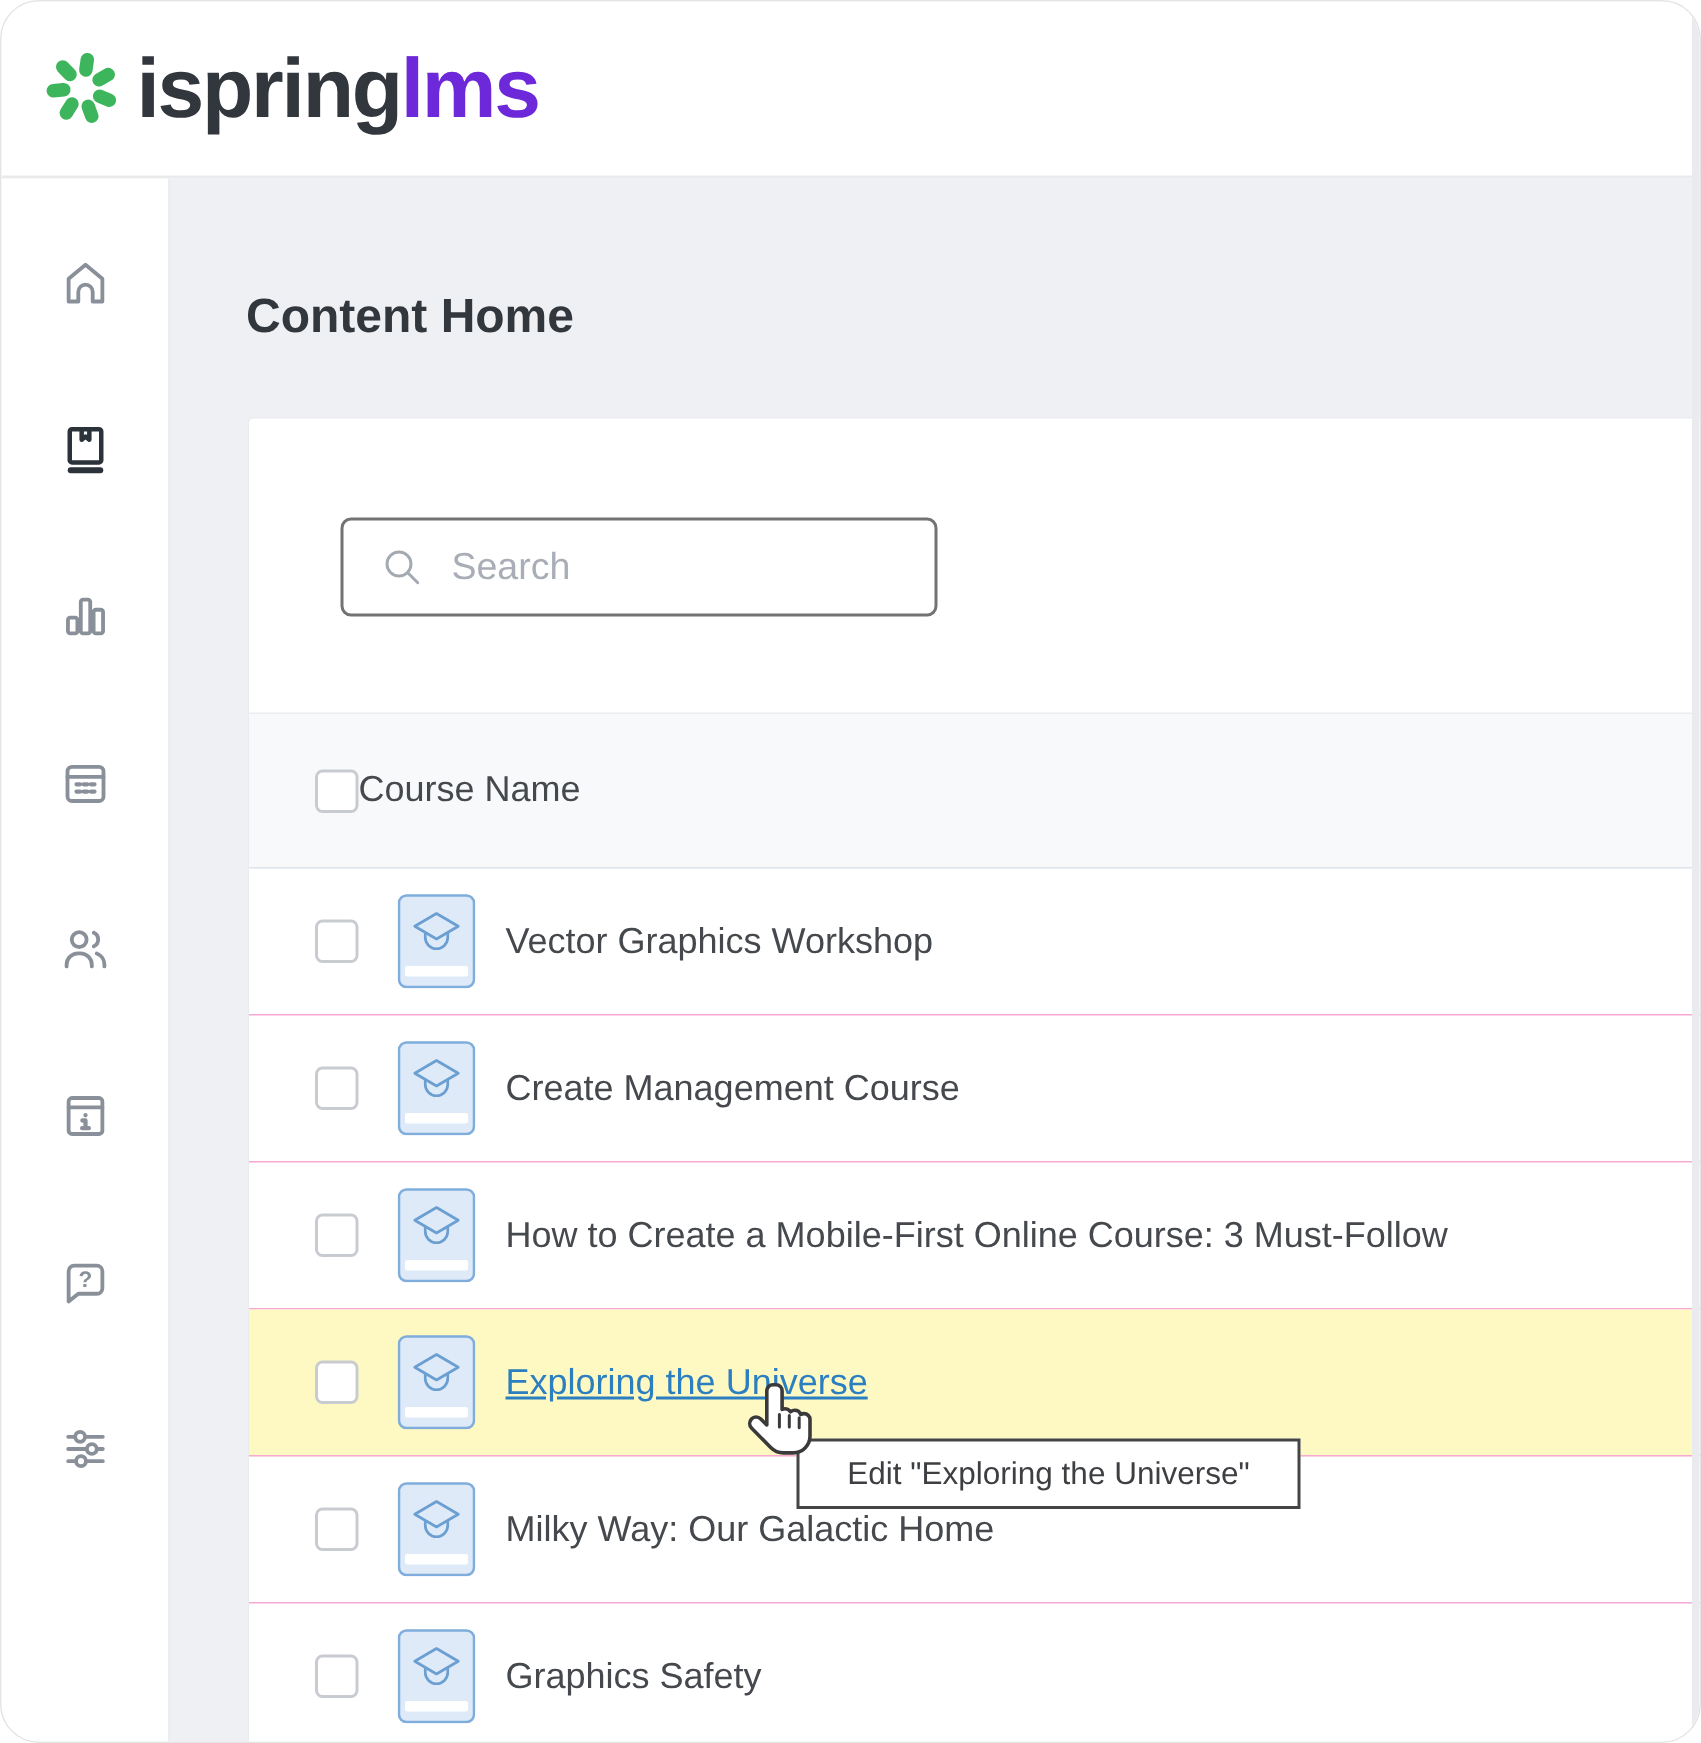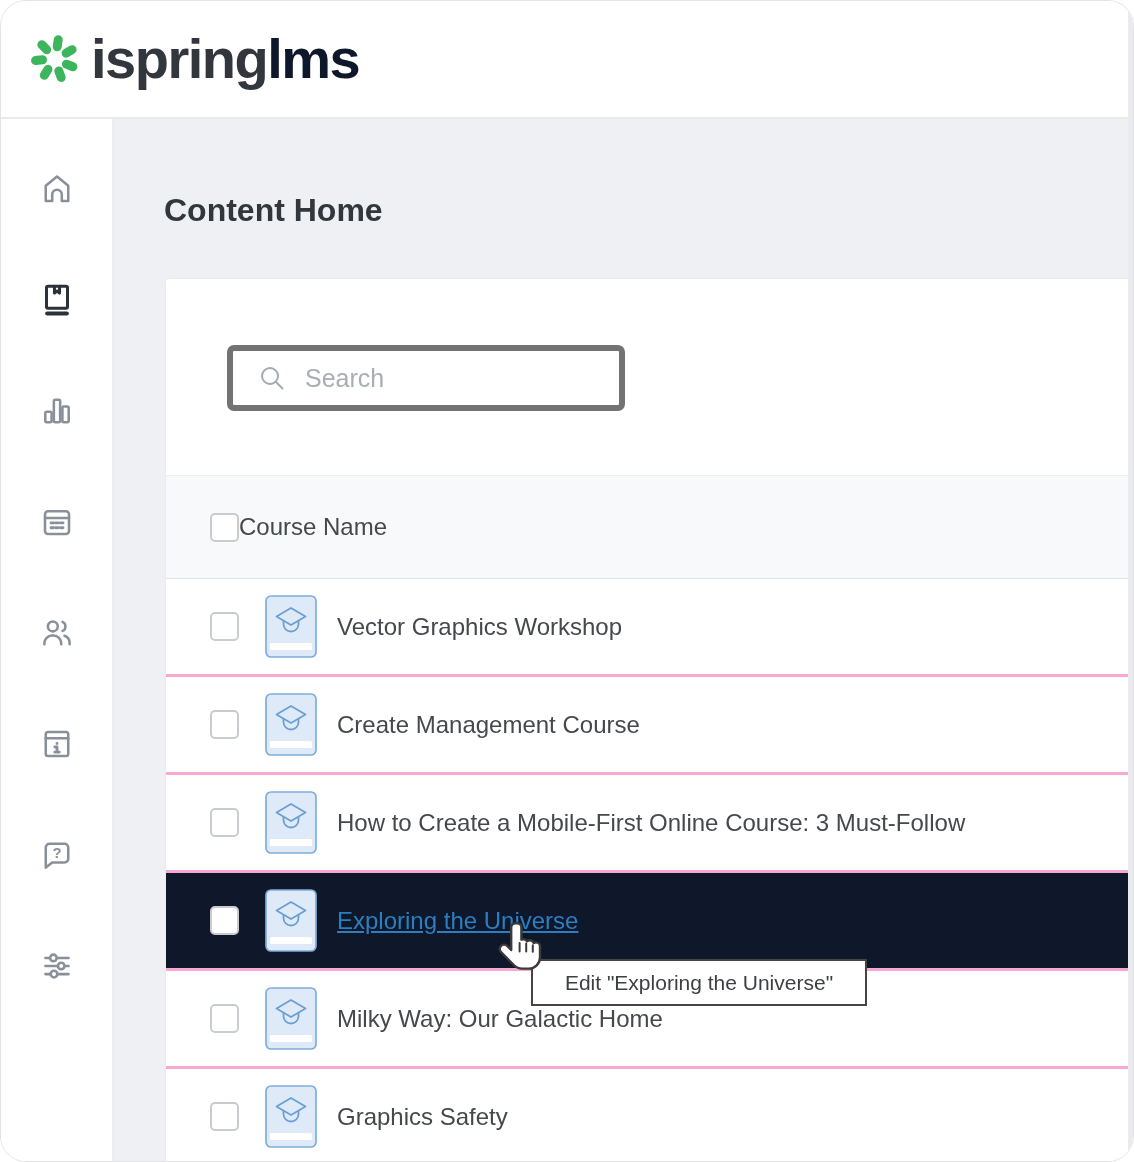--- a/index.html
+++ b/index.html
@@ -7,47 +7,47 @@
   .window{
     position:relative;width:1134px;height:1162px;background:#ffffff;
     border-radius:26px;border:1px solid #e4e4e6;overflow:hidden;
   }
   
   .topbar{height:118px;background:#fff;border-bottom:2px solid #e9eaeb;display:flex;align-items:center;padding-left:28px;}
   .logo{display:flex;align-items:center;gap:10px;}
   .logo-burst{width:52px;height:52px;flex:0 0 auto;}
   .logo-text{font-size:56px;font-weight:700;letter-spacing:-1.5px;line-height:1;display:flex;}
   .logo-brand{color:#32373d;}
-  .logo-suffix{color:#0f172a;}
+  .logo-suffix{color:#6d28d9;}
   
   .body-wrap{display:flex;height:1042px;}
   .sidebar{width:113px;background:#fff;border-right:2px solid #ebedef;padding-top:14px;flex:0 0 auto;}
   .side-item{height:111px;display:flex;align-items:center;justify-content:center;cursor:pointer;}
   .side-item svg{width:36px;height:36px;stroke:#8a9099;fill:none;stroke-width:1.7;stroke-linecap:round;stroke-linejoin:round;}
   .side-item.active svg{stroke:#2c323a;stroke-width:2;}
   .main{flex:1;background:#eef0f3;min-width:0;}
   .page-title{margin:72px 0 0 50px;font-size:32px;font-weight:700;color:#32373d;line-height:38px;}
   
   .card{margin:49px 0 0 51px;width:970px;min-height:885px;background:#fff;
         border-top:1px solid #e9ebee;border-left:1px solid #e9ebee;border-radius:4px 0 0 0;}
   .search-zone{padding:66px 0 0 61px;}
-  .search-box{width:398px;height:66px;border:6px solid #737373;border-radius:7px;background:#fff;
+  .search-box{width:398px;height:66px;border:2px solid #737373;border-radius:7px;background:#fff;
               display:flex;align-items:center;padding:0 18px 0 24px;}
   .search-box svg{width:30px;height:30px;stroke:#a4aab1;fill:none;stroke-width:2;stroke-linecap:round;flex:0 0 auto;}
   .search-box input{border:none;outline:none;flex:1;margin-left:16px;font-size:25px;color:#45484c;
                     font-family:"Liberation Sans",sans-serif;background:transparent;}
   .search-box input::placeholder{color:#a9aeb6;}
   
   .table{margin-top:64px;}
   .thead{height:104px;background:#f8f9fb;border-top:1px solid #ebedef;border-bottom:1px solid #dde4ea;
          display:flex;align-items:center;padding-left:44px;}
   .th-label{font-size:24px;color:#45484c;}
-  .row{height:98px;border-bottom:3px solid #f9a8d4;display:flex;align-items:center;
+  .row{height:98px;border-bottom:1px solid #f9a8d4;display:flex;align-items:center;
        padding-left:44px;white-space:nowrap;overflow:hidden;}
-  .row.highlight{background:#0f172a;}
+  .row.highlight{background:#fef9c3;}
   .checkbox{width:29px;height:29px;border:2px solid #c8ccd1;border-radius:5px;background:#fff;flex:0 0 auto;cursor:pointer;}
   .course-badge{width:52px;height:63px;margin-left:26px;flex:0 0 auto;}
   .row-name{margin-left:20px;font-size:24px;color:#45484c;}
   .row-name.link{color:#2b7fc0;text-decoration:underline;cursor:pointer;}
   
   .scroll-track{position:absolute;top:0;right:0;width:5px;height:100%;background:#e9ebee;z-index:5;}
   .tooltip{position:absolute;left:530px;top:958px;width:336px;height:47px;background:#fff;
            border:2px solid #454545;display:flex;align-items:center;justify-content:center;
            font-size:21px;color:#3d3f42;z-index:8;}
   .cursor-hand{position:absolute;left:496px;top:919px;width:52px;height:58px;z-index:9;pointer-events:none;}

